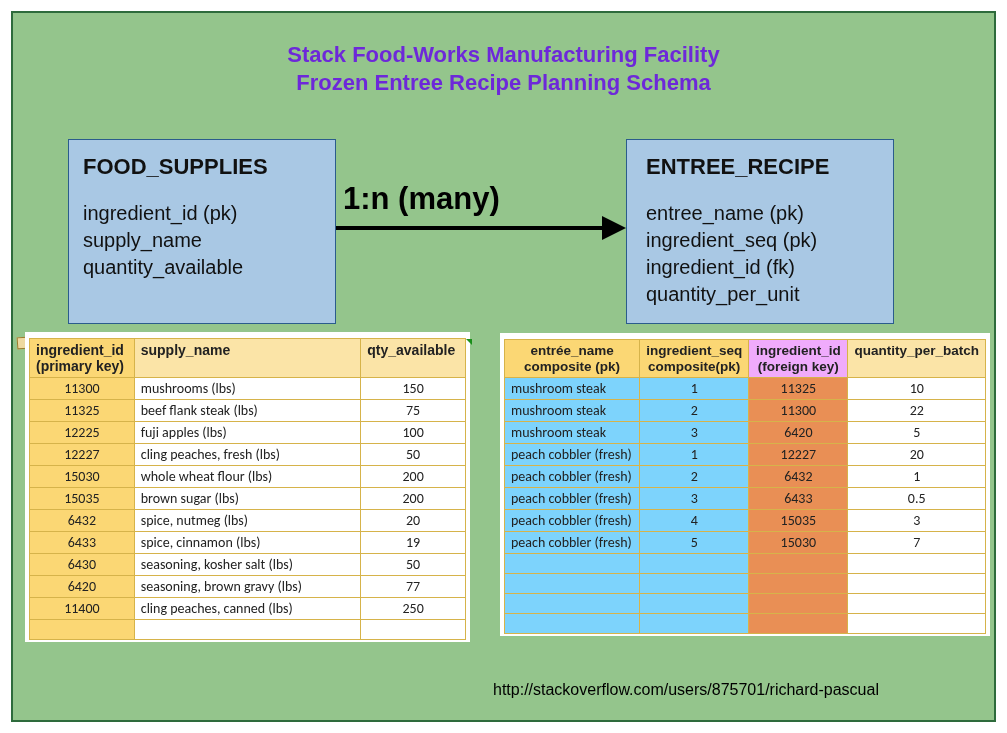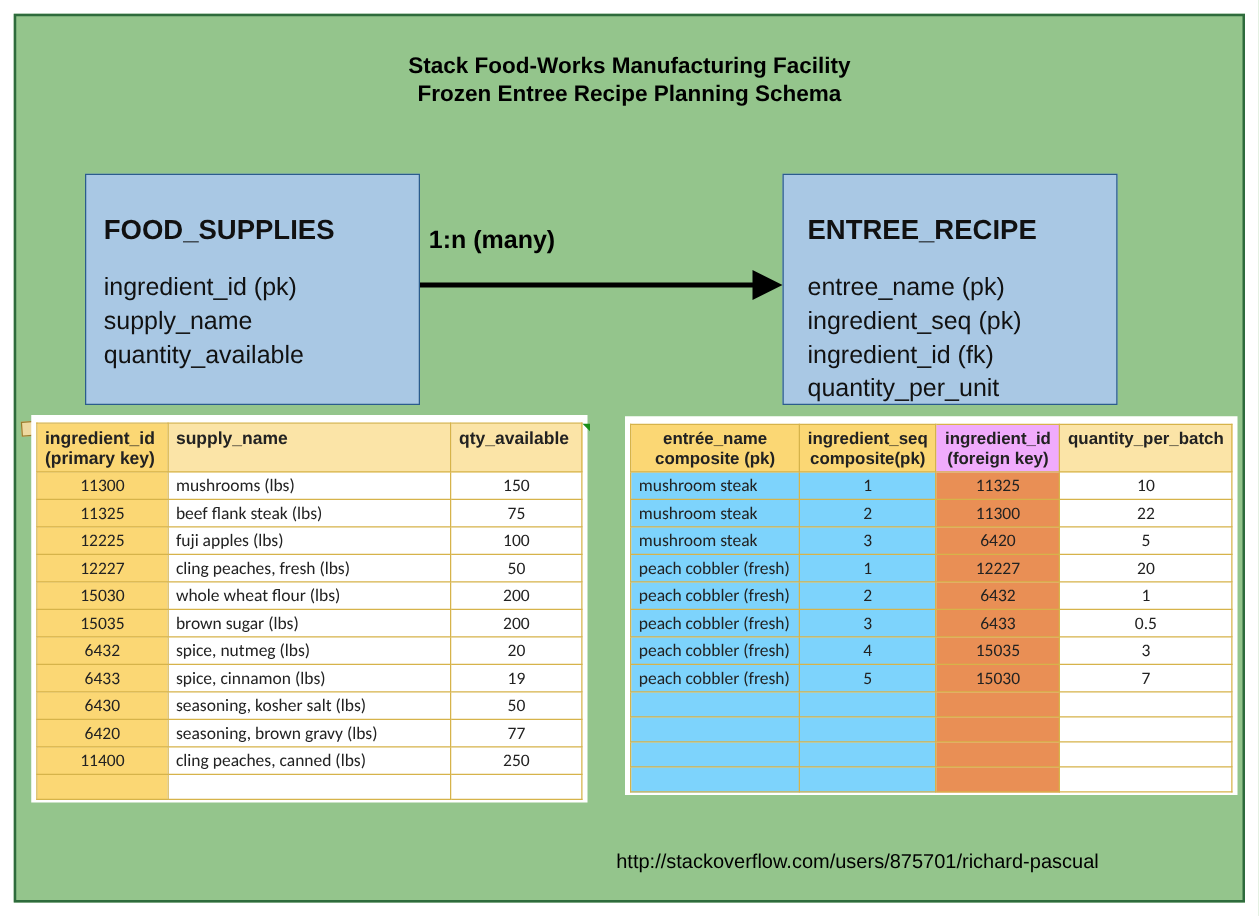--- a/index.html
+++ b/index.html
@@ -20,38 +20,37 @@
     background: #94c58c;
     border: 2px solid #2e6b3c;
   }
   .title-block {
     position: absolute;
     top: 28px;
     left: 0;
     width: 100%;
     text-align: center;
     font-weight: bold;
-    font-size: 18px;
-    color: #000000;
+    font-size: 22px;
+    color: #6d28d9;
     line-height: 1.25;
   }
   .entity-box {
     position: absolute;
     background: #a9c8e4;
     border: 1.5px solid #2b5c8c;
     padding: 12px 14px 14px 14px;
     font-size: 20px;
     color: #111;
     line-height: 1.35;
   }
   .entity-box .ename {
     font-weight: bold;
     font-size: 22px;
     margin-bottom: 18px;
-    margin-top: 17px;
   }
   #box-food {
     left: 55px;
     top: 126px;
     width: 268px;
     height: 185px;
   }
   #box-recipe {
     left: 613px;
     top: 126px;
@@ -82,21 +81,21 @@
     height: 0;
     border-left: 24px solid #000;
     border-top: 12px solid transparent;
     border-bottom: 12px solid transparent;
   }
   .rel-label {
     position: absolute;
     left: 330px;
     top: 168px;
     font-weight: bold;
-    font-size: 20px;
+    font-size: 31px;
     color: #000;
   }
   .table-wrap {
     position: absolute;
     background: #fff;
     padding: 6px 4px 2px 4px;
   }
   #tbl-supplies {
     left: 12px;
     top: 319px;

